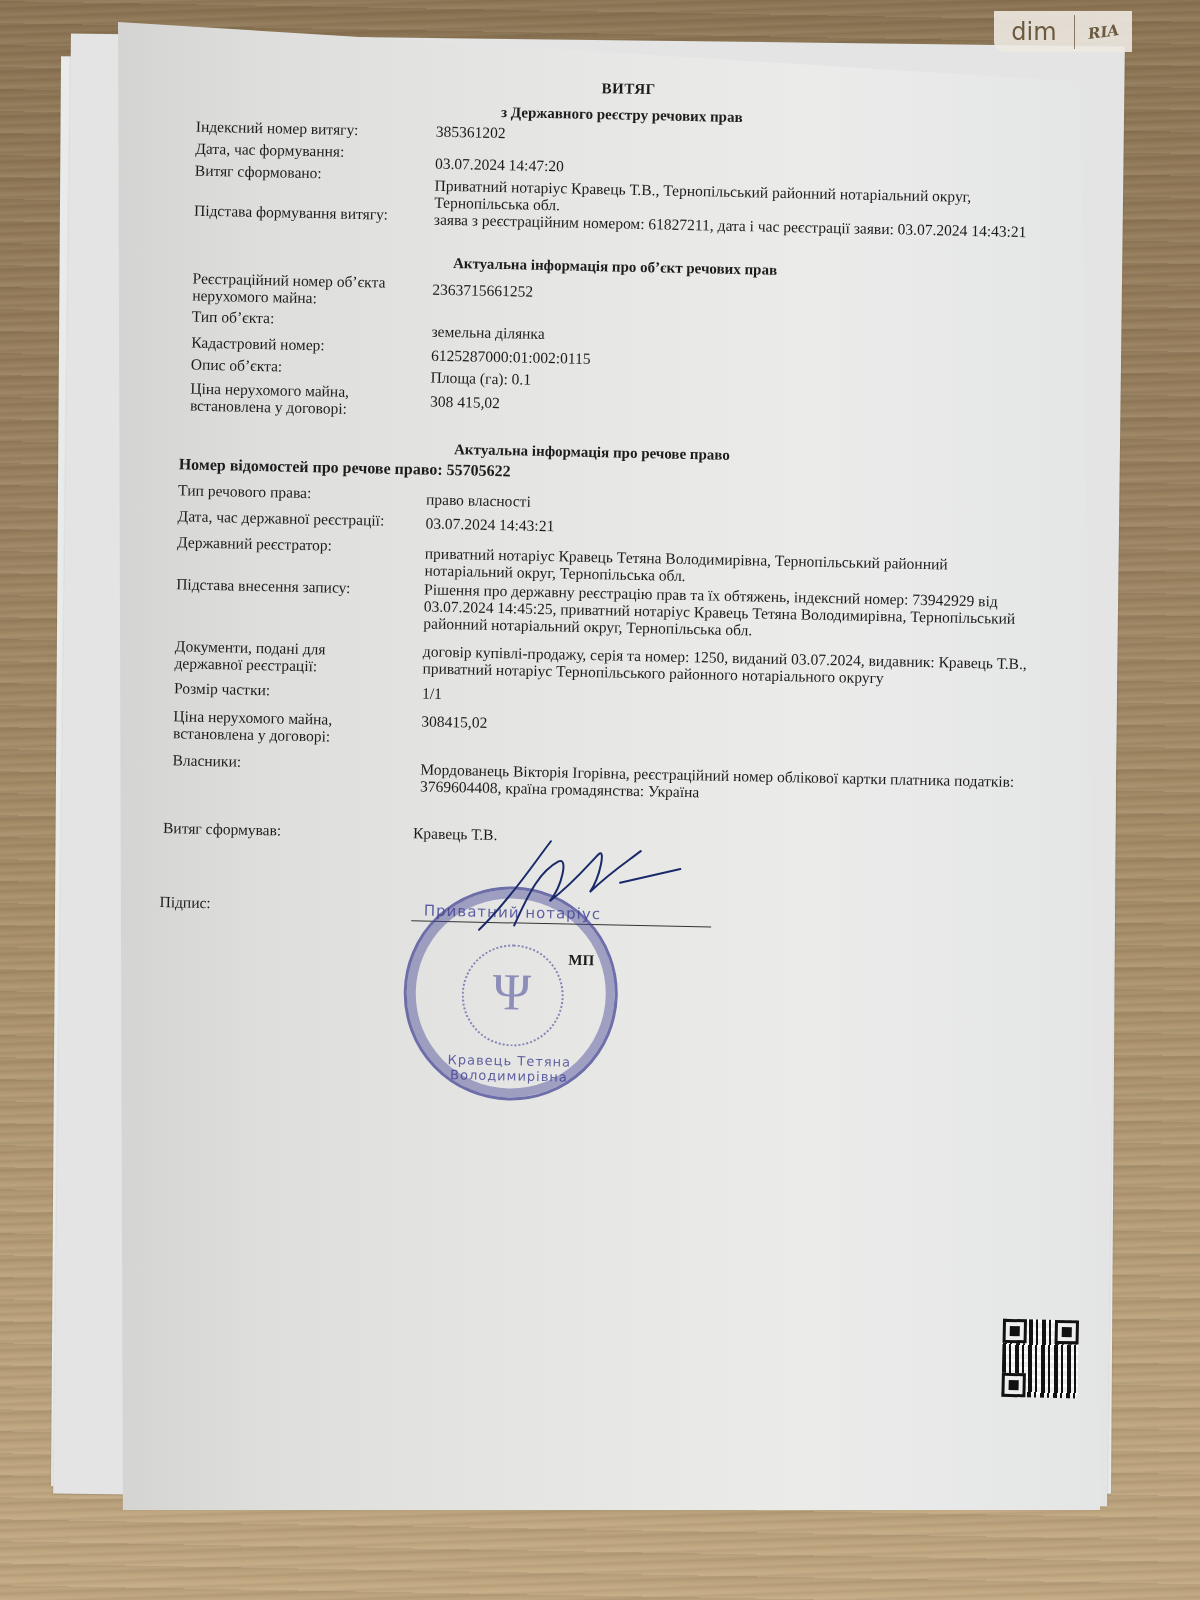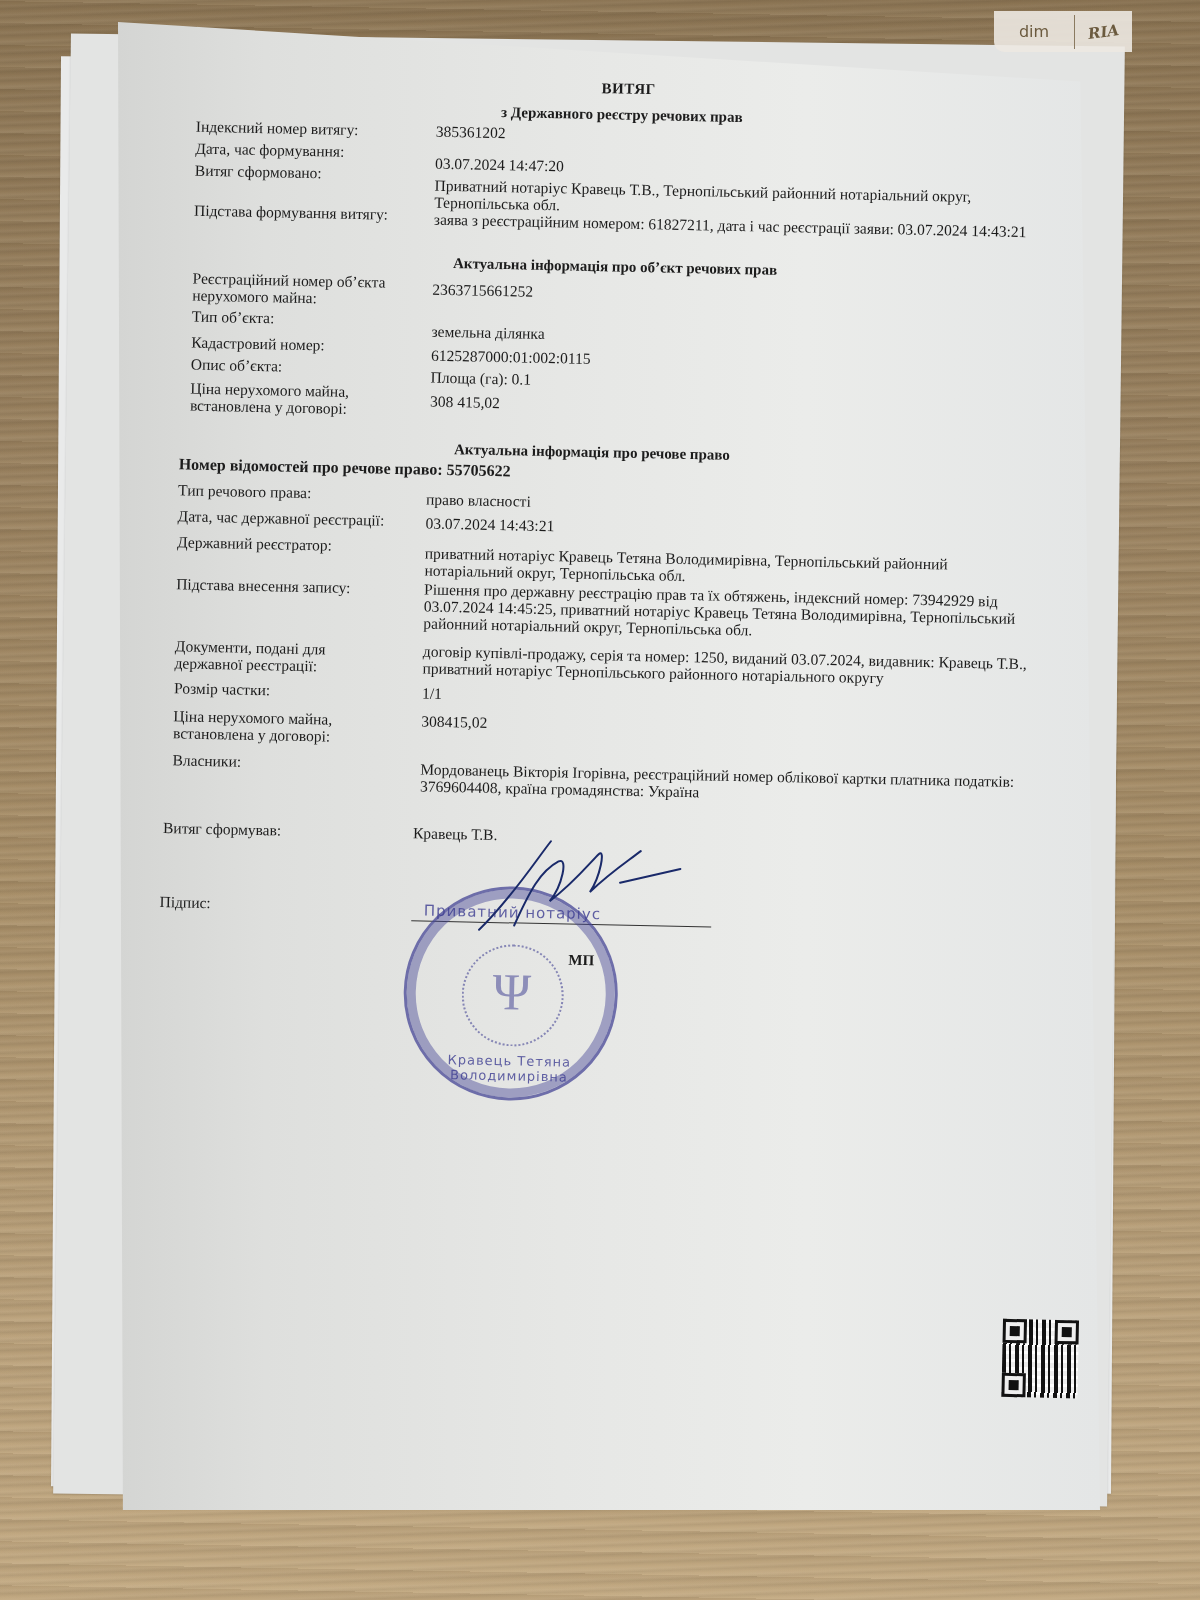--- a/index.html
+++ b/index.html
@@ -73,21 +73,21 @@
     background-color: #eee;
   }
   .qr .f { position: absolute; width: 18px; height: 18px; border: 3px solid #111; background: #eee; }
   .qr .f::after { content: ""; position: absolute; left: 4px; top: 4px; width: 10px; height: 10px; background: #111; }
   .logo {
     position: absolute; left: 994px; top: 11px; width: 138px; height: 41px;
     background: rgba(236,232,225,0.9); border-radius: 0 0 0 10px;
     display: flex; align-items: center;
   }
   .logo-dim {
-    width: 80px; text-align: center; font-family: "DejaVu Sans", sans-serif; font-size: 16px; color: #6b5a3e;
+    width: 80px; text-align: center; font-family: "DejaVu Sans", sans-serif; font-size: 24px; color: #6b5a3e;
     border-right: 1px solid #8a7a60; line-height: 34px;
   }
   .logo-ria {
     flex: 1; text-align: center; font-family: "DejaVu Serif", serif; font-weight: bold; font-size: 15px;
     color: #6b5a3e; font-style: italic; transform: rotate(-8deg);
   }
 </style>
 </head>
 <body>
 

